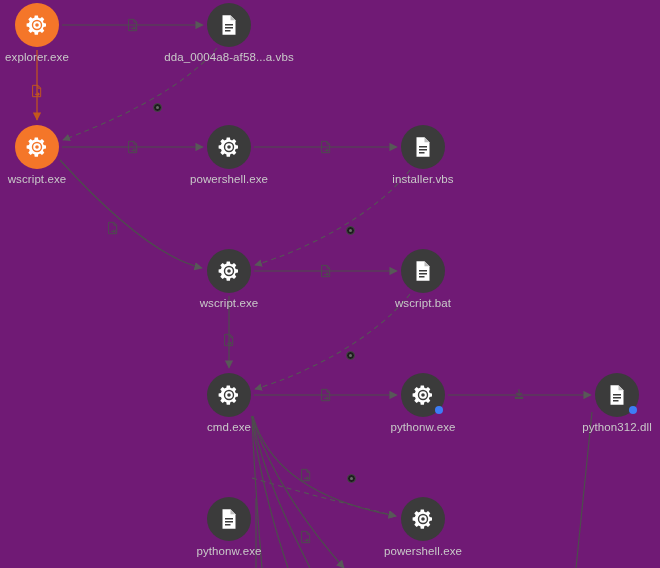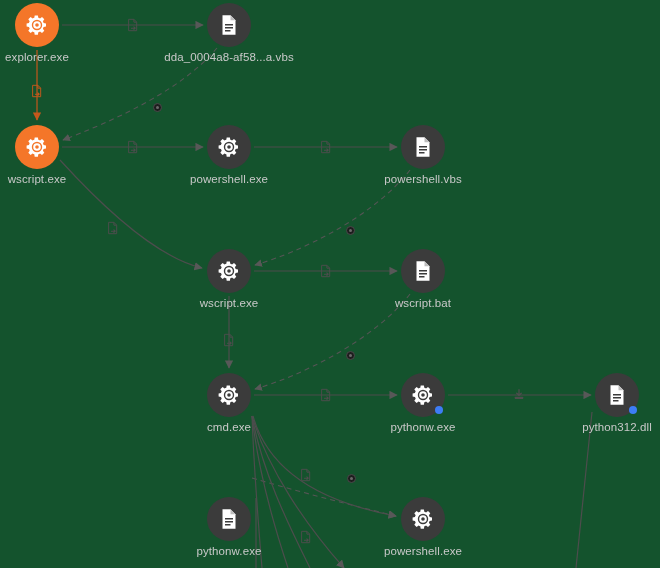--- a/index.html
+++ b/index.html
@@ -8,21 +8,21 @@
     padding: 0;
     background: #141414;
   }
   body {
     font-family: "Liberation Sans", sans-serif;
   }
   #graph-canvas {
     position: relative;
     width: 660px;
     height: 568px;
-    background: #14532d;
+    background: #701a75;
     overflow: hidden;
   }
   #edge-layer {
     position: absolute;
     left: 0;
     top: 0;
     width: 660px;
     height: 568px;
   }
   .node {
@@ -188,21 +188,21 @@
       <div class="node" style="left: 423px; top: 147px;">
         <div class="node-circle">
           <svg viewBox="0 0 24 24">
             <path d="M5.5 2.2h8l5 5v14.6h-13z" fill="#ffffff"></path>
             <path d="M13.5 2.2v5h5z" fill="#bdbdbd"></path>
             <rect x="8" y="11" width="8" height="1.5" fill="#3b3b3b"></rect>
             <rect x="8" y="14" width="8" height="1.5" fill="#3b3b3b"></rect>
             <rect x="8" y="17" width="5.5" height="1.5" fill="#3b3b3b"></rect>
           </svg>
         </div>
-        <div class="node-label">powershell.vbs</div>
+        <div class="node-label">installer.vbs</div>
       </div>
       <div class="node" style="left: 229px; top: 271px;">
         <div class="node-circle">
           <svg viewBox="0 0 24 24" fill="#ffffff">
             <path d="M12 8.2a3.8 3.8 0 1 0 0 7.6 3.8 3.8 0 0 0 0-7.6zm0 5.6a1.8 1.8 0 1 1 0-3.6 1.8 1.8 0 0 1 0 3.6z"></path>
             <path d="M21 13.6v-3.2l-2.4-.4a6.9 6.9 0 0 0-.7-1.7l1.4-2L17 4.1l-2 1.4a6.9 6.9 0 0 0-1.7-.7L12.9 2.4h-3.2L9.3 4.8a6.9 6.9 0 0 0-1.7.7l-2-1.4-2.3 2.2 1.4 2a6.9 6.9 0 0 0-.7 1.7l-2.4.4v3.2l2.4.4c.16.6.4 1.16.7 1.7l-1.4 2 2.3 2.3 2-1.4c.54.3 1.1.54 1.7.7l.4 2.4h3.2l.4-2.4c.6-.16 1.16-.4 1.7-.7l2 1.4 2.3-2.3-1.4-2c.3-.54.54-1.1.7-1.7l2.4-.4zM12 17.2a5.2 5.2 0 1 1 0-10.4 5.2 5.2 0 0 1 0 10.4z"></path>
           </svg>
         </div>
         <div class="node-label">wscript.exe</div>
       </div>

